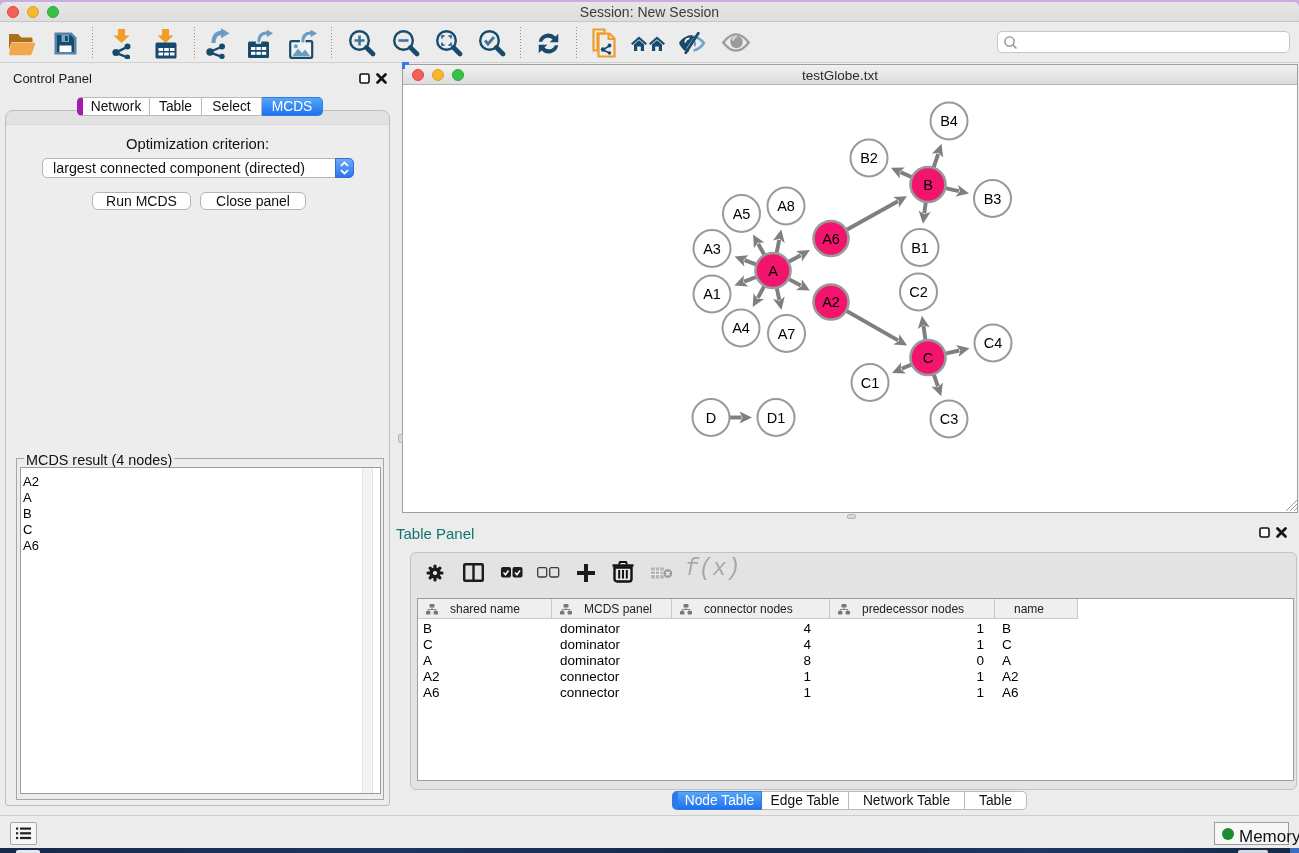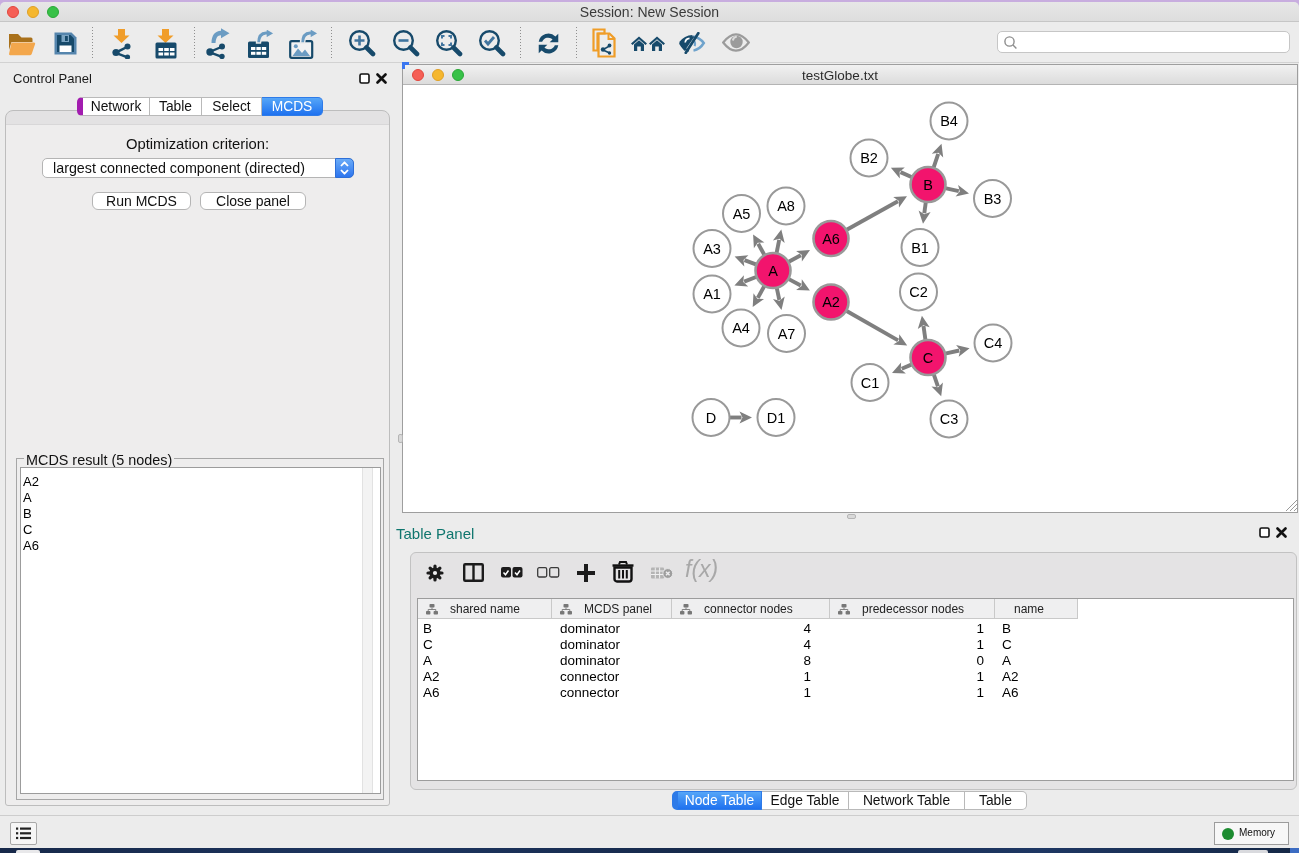--- a/index.html
+++ b/index.html
@@ -203,21 +203,21 @@
 <div class="abs" style="left:335px;top:158px;width:19px;height:20px;background:linear-gradient(#6aabf7,#2d75ee);border-radius:0 5px 5px 0;border:1px solid #2d6fd8"></div>
 <svg class="abs" style="left:338px;top:160px" width="13" height="16" viewBox="0 0 13 16">
     <path d="M3 6 L6.5 2.3 L10 6" fill="none" stroke="#fff" stroke-width="1.8" stroke-linejoin="round"></path>
     <path d="M3 10 L6.5 13.7 L10 10" fill="none" stroke="#fff" stroke-width="1.8" stroke-linejoin="round"></path>
   </svg>
 
 <div class="btn" style="left:92px;top:192px;width:99px;height:18px">Run MCDS</div>
 <div class="btn" style="left:200px;top:192px;width:106px;height:18px">Close panel</div>
 
 <div class="abs" style="left:16px;top:458px;width:368px;height:342px;border:1px solid #a6a6a6"></div>
-<div class="abs" style="left:24px;top:452px;background:#eeeded;padding:0 2px;font-size:14.4px;color:#111">MCDS result (5 nodes)</div>
+<div class="abs" style="left:24px;top:452px;background:#eeeded;padding:0 2px;font-size:14.4px;color:#111">MCDS result (4 nodes)</div>
 <div class="abs" style="left:20px;top:467px;width:361px;height:327px;background:#fff;border:1px solid #9c9c9c"></div>
 <div class="abs" style="left:362px;top:468px;width:11px;height:325px;background:#f3f3f3;border-left:1px solid #e2e2e2;border-right:1px solid #e2e2e2"></div>
 <div class="abs" style="left:23px;top:474px;font-size:13px;color:#000;line-height:16px">A2<br>A<br>B<br>C<br>A6</div>
 
 <div class="abs" style="left:402px;top:64px;width:896px;height:449px;background:#fff;border:1px solid #9e9e9e"></div>
 <div class="abs" style="left:403px;top:65px;width:894px;height:20px;background:linear-gradient(#f1f1f1,#dcdcdc);border-bottom:1px solid #b4b4b4"></div>
 <div class="abs" style="left:402px;top:62px;width:7px;height:3px;background:#3a76f0"></div>
 <div class="abs" style="left:402px;top:62px;width:3px;height:7px;background:#3a76f0"></div>
 <div class="abs" style="left:412px;top:69px;width:12px;height:12px;border-radius:50%;background:#f55f56;border:0.5px solid #e2463d"></div>
 <div class="abs" style="left:432px;top:69px;width:12px;height:12px;border-radius:50%;background:#f5b72e;border:0.5px solid #e0a025"></div>
@@ -376,21 +376,21 @@
 <g stroke="#efeff0" stroke-width="1">
       <line x1="0" y1="4" x2="13" y2="4"></line>
       <line x1="0" y1="7.5" x2="13" y2="7.5"></line>
       <line x1="4.3" y1="0.5" x2="4.3" y2="11.5"></line>
       <line x1="8.6" y1="0.5" x2="8.6" y2="11.5"></line>
     </g>
 <circle cx="16.8" cy="6.5" r="4.9" fill="#9e9e9e" stroke="#efeff0" stroke-width="0.8"></circle>
 <path d="M15 4.7 L18.6 8.3 M18.6 4.7 L15 8.3" stroke="#efeff0" stroke-width="1.4"></path>
 </svg>
 
-<div class="abs" style="left:685px;top:556px;font-family:Liberation Sans, sans-serif;font-style:italic;font-size:23px;color:#a8a8a8">f(x)</div>
+<div class="abs" style="left:685px;top:556px;font-family:Liberation Mono, monospace;font-style:italic;font-size:23px;color:#a8a8a8">f(x)</div>
 
 <div class="abs" style="left:417px;top:598px;width:877px;height:183px;background:#fff;border:1px solid #9c9c9c"></div>
 <div class="abs" style="left:418px;top:599px;width:660px;height:20px;background:#efeff0"></div>
 
 <div class="abs" style="left:418px;top:599px;width:660px;height:20px;font-size:12px;color:#222">
 <div class="abs" style="left:133px;top:0;width:1px;height:20px;background:#c9c9c9"></div>
 <div class="abs" style="left:253px;top:0;width:1px;height:20px;background:#c9c9c9"></div>
 <div class="abs" style="left:411px;top:0;width:1px;height:20px;background:#c9c9c9"></div>
 <div class="abs" style="left:576px;top:0;width:1px;height:20px;background:#c9c9c9"></div>
 <div class="abs" style="left:659px;top:0;width:1px;height:20px;background:#c9c9c9"></div>
@@ -457,18 +457,18 @@
       <rect x="0" y="0.5" width="2.2" height="2.2"></rect>
       <rect x="4" y="0.5" width="11" height="2.2"></rect>
       <rect x="0" y="5.2" width="2.2" height="2.2"></rect>
       <rect x="4" y="5.2" width="11" height="2.2"></rect>
       <rect x="0" y="9.9" width="2.2" height="2.2"></rect>
       <rect x="4" y="9.9" width="11" height="2.2"></rect>
     </g>
   </svg>
 <div class="abs" style="left:1214px;top:822px;width:75px;height:23px;background:#f7f7f7;border:1px solid #9c9c9c"></div>
 <div class="abs" style="left:1222px;top:828px;width:12px;height:12px;border-radius:50%;background:#1d8c31"></div>
-<div class="abs" style="left:1239px;top:827px;font-size:10px;color:#111">Memory</div>
+<div class="abs" style="left:1239px;top:827px;font-size:17px;color:#111">Memory</div>
 
 <div class="abs" style="left:0;top:848px;width:1299px;height:5px;background:linear-gradient(90deg,#17294a,#1d3560 30%,#16294a 55%,#1e3763 80%,#152846)"></div>
 <div class="abs" style="left:1290px;top:848px;width:9px;height:5px;background:#3c6cc2"></div>
 <div class="abs" style="left:16px;top:850px;width:24px;height:3px;background:#e8e8ea;border-radius:2px 2px 0 0"></div>
 <div class="abs" style="left:1238px;top:850px;width:30px;height:3px;background:#d9dade;border-radius:2px 2px 0 0"></div>
 
 </body></html>

